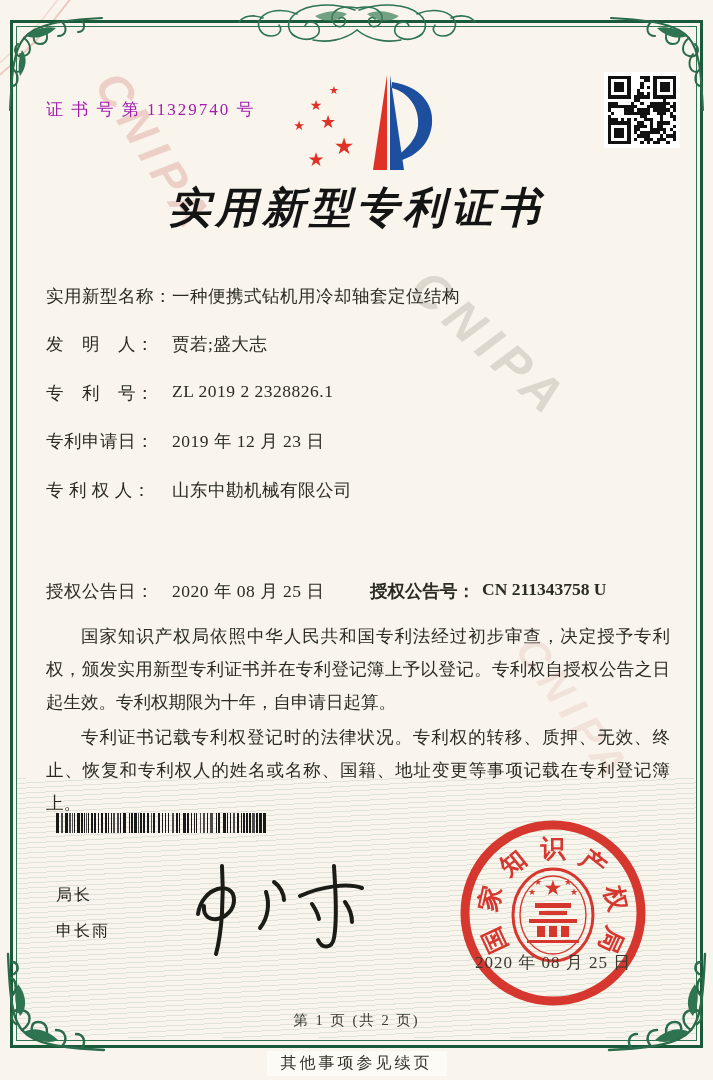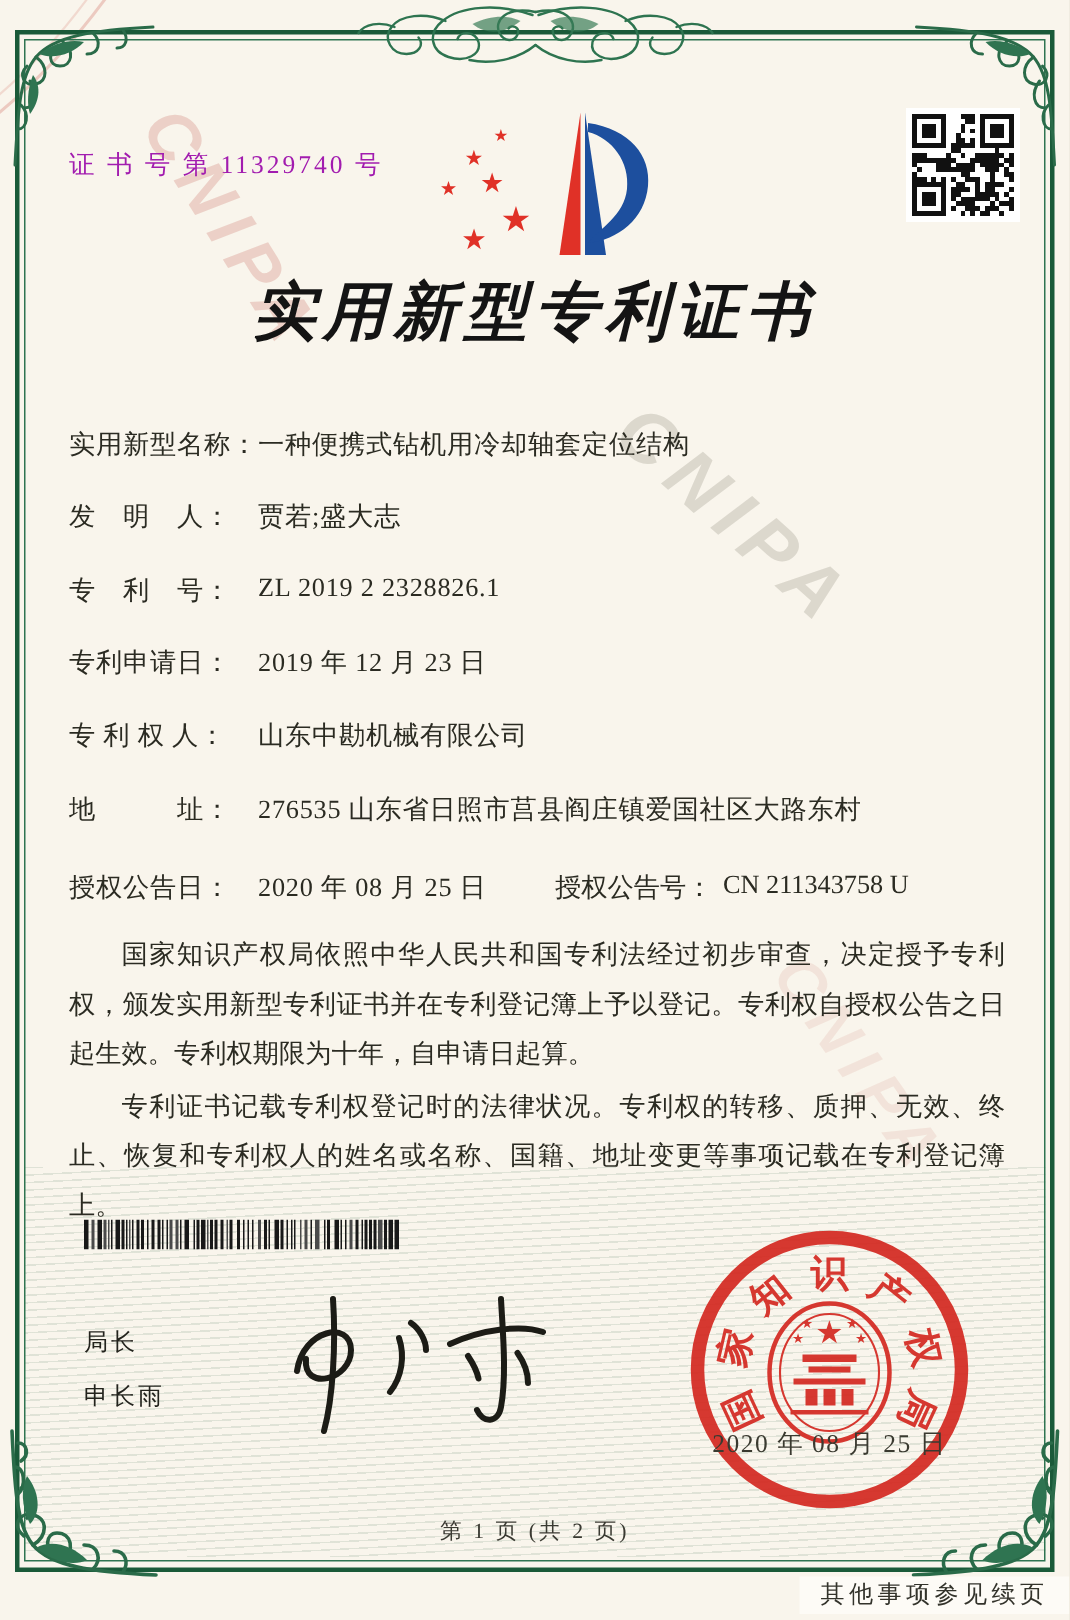--- a/index.html
+++ b/index.html
@@ -37,40 +37,40 @@
   .cert-no{position:absolute;left:46px;top:74px;font-size:17px;letter-spacing:2px;color:#a21caf;z-index:3;margin-top:24px;}
   .qr-box{position:absolute;left:604px;top:72px;width:76px;height:76px;background:#ffffff;z-index:3;}
   .qr-box svg{position:absolute;left:4px;top:4px;}
   .logo{position:absolute;left:282px;top:72px;width:152px;height:104px;z-index:3;}
   .title{position:absolute;left:0;top:180px;width:100%;text-align:center;
          font-size:42px;font-weight:bold;letter-spacing:5px;color:#141414;z-index:3;font-style:italic;}
   
   .row{position:absolute;left:46px;font-size:17.5px;display:flex;z-index:3;white-space:nowrap;}
   .row .lab{flex:0 0 126px;letter-spacing:0.5px;}
   .row .val{letter-spacing:0.5px;}
-  .row2{position:absolute;left:370px;font-size:17.5px;display:flex;z-index:3;white-space:nowrap;}
+  .row2{position:absolute;left:370px;font-size:17.5px;display:flex;z-index:3;white-space:nowrap;font-weight:bold;}
   .row2 .lab{flex:0 0 112px;}
   
   .body-text{position:absolute;left:46px;top:620px;width:624px;z-index:3;
              font-size:17.5px;line-height:33px;text-align:justify;color:#2b2b22;}
   .body-text p{margin:0;text-indent:2em;}
   .body-text p + p{margin-top:2px;}
   
   .barcode{position:absolute;left:56px;top:813px;width:214px;height:20px;z-index:3;}
   .sig-role{position:absolute;left:56px;top:885px;font-family:Liberation Sans, sans-serif;
             font-size:16px;letter-spacing:2px;color:#23231d;z-index:3;}
   .sig-name{position:absolute;left:56px;top:921px;font-family:"Liberation Sans","DejaVu Sans",sans-serif;
             font-size:16px;letter-spacing:2px;color:#23231d;z-index:3;}
   .sig-hand{position:absolute;left:182px;top:856px;width:200px;height:104px;z-index:3;}
   .seal{position:absolute;left:455px;top:815px;width:196px;height:196px;z-index:4;opacity:0.93;}
   .seal-date{position:absolute;left:455px;top:951px;width:196px;text-align:center;
              font-size:17px;letter-spacing:1px;color:#3a3a30;z-index:5;}
   .page-no{position:absolute;left:0;top:1011px;width:100%;text-align:center;font-size:14.5px;
            letter-spacing:2px;color:#3a3a32;z-index:3;}
-  .cont-band{position:absolute;left:0;top:1051px;width:100%;text-align:right;z-index:3;}
+  .cont-band{position:absolute;left:0;top:1051px;width:100%;text-align:center;z-index:3;}
   .cont-band span{display:inline-block;background:#fdfbf6;padding:2px 14px;font-size:16px;
                   letter-spacing:3px;color:#33332b;}
   svg{display:block;}
 </style>
 </head>
 <body>
 
 <div class="page">
 
   <svg class="pink-arc" viewBox="0 0 90 90">
@@ -435,24 +435,20 @@
     <span class="val">ZL 2019 2 2328826.1</span>
   </div>
   <div class="row" style="top:429px">
     <span class="lab">专利申请日：</span>
     <span class="val">2019 年 12 月 23 日</span>
   </div>
   <div class="row" style="top:478px">
     <span class="lab">专 利 权 人：</span>
     <span class="val">山东中勘机械有限公司</span>
   </div>
-  <div class="row" style="top:527px">
-    <span class="lab">地　　　址：</span>
-    <span class="val">276535 山东省日照市莒县阎庄镇爱国社区大路东村</span>
-  </div>
   <div class="row" style="top:579px">
     <span class="lab">授权公告日：</span>
     <span class="val">2020 年 08 月 25 日</span>
   </div>
   <div class="row2" style="top:579px">
     <span class="lab">授权公告号：</span>
     <span class="val">CN 211343758 U</span>
   </div>
 
   <div class="body-text">

